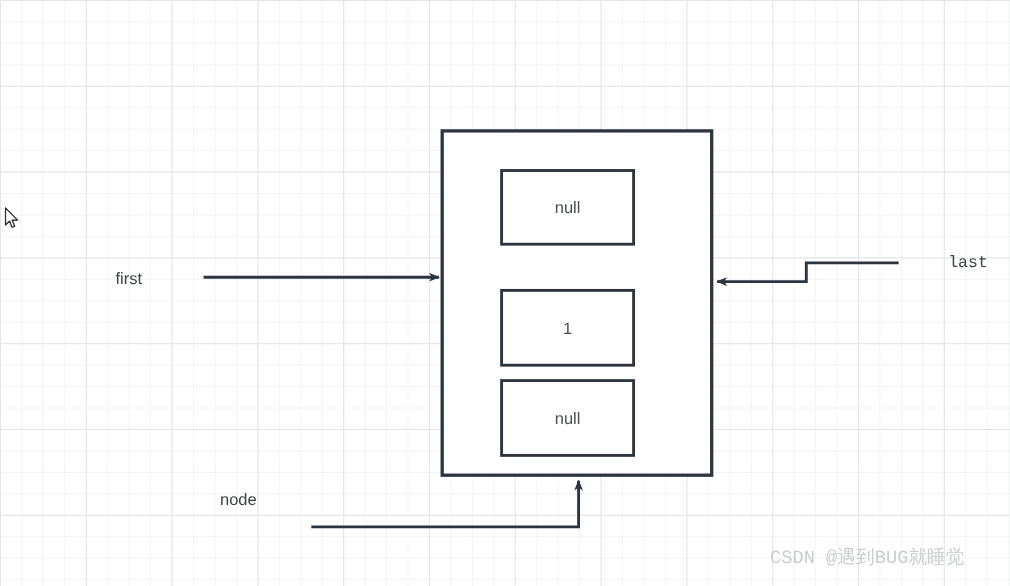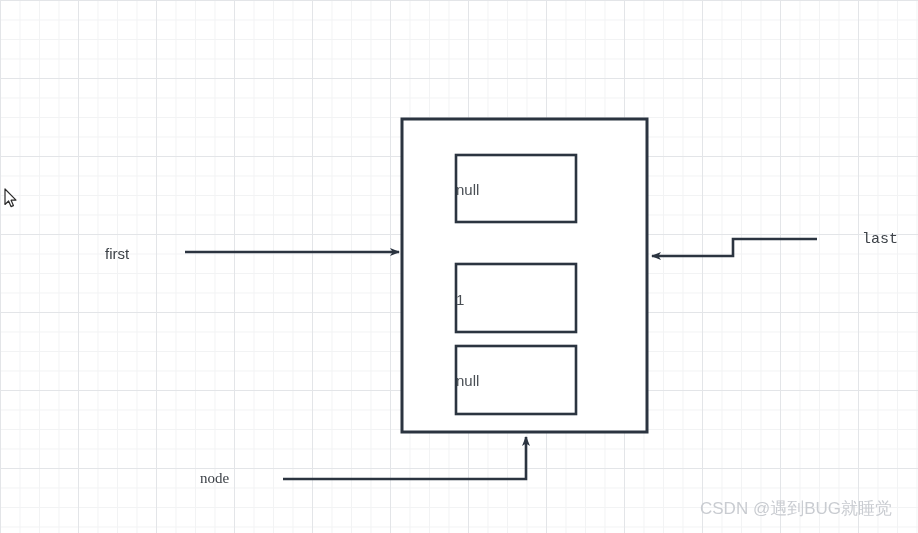--- a/index.html
+++ b/index.html
@@ -41,28 +41,28 @@
     line-height: 1;
     white-space: nowrap;
   }
   .box-text {
     position: absolute;
     color: #4a4f55;
     font-family: "Liberation Sans", sans-serif;
     font-size: 15px;
     line-height: 1;
     white-space: nowrap;
-    text-align: left;
+    text-align: center;
   }
   #watermark {
     position: absolute;
     left: 700px;
     top: 500px;
     color: #c9ccd1;
-    font-family: Liberation Sans, sans-serif;
+    font-family: Liberation Mono, monospace;
     font-size: 17px;
     line-height: 1;
     white-space: nowrap;
   }
   #cursor {
     position: absolute;
     left: 4px;
     top: 188px;
     width: 14px;
     height: 20px;
@@ -98,21 +98,21 @@
 
     <path d="M283,479 L526,479 L526,437" fill="none" stroke="#2b3440" stroke-width="2.6" stroke-linejoin="miter" marker-end="url(#arrow-up)"></path>
   </svg>
 
   <div class="box-text" style="left:456px; top:182px; width:120px;">null</div>
   <div class="box-text" style="left:456px; top:292px; width:120px;">1</div>
   <div class="box-text" style="left:456px; top:373px; width:120px;">null</div>
 
   <div class="lbl" style="left:105px; top:246px;">first</div>
   <div class="lbl" style="left:862px; top:232px;font-family:Liberation Mono, monospace;">last</div>
-  <div class="lbl" style="left:200px; top:471px;font-family:Liberation Serif, serif;">node</div>
+  <div class="lbl" style="left:200px; top:447px;">node</div>
 
   <div id="watermark">CSDN @遇到BUG就睡觉</div>
 
   <svg id="cursor" viewBox="0 0 14 20" xmlns="http://www.w3.org/2000/svg">
     <path d="M1,1 L1,16.5 L4.6,13 L7,18.6 L9.4,17.6 L7.1,12.2 L12,12.1 Z" fill="#ffffff" stroke="#2b2b2b" stroke-width="1.2" stroke-linejoin="round"></path>
   </svg>
 
 </div>
 
 </body></html>

